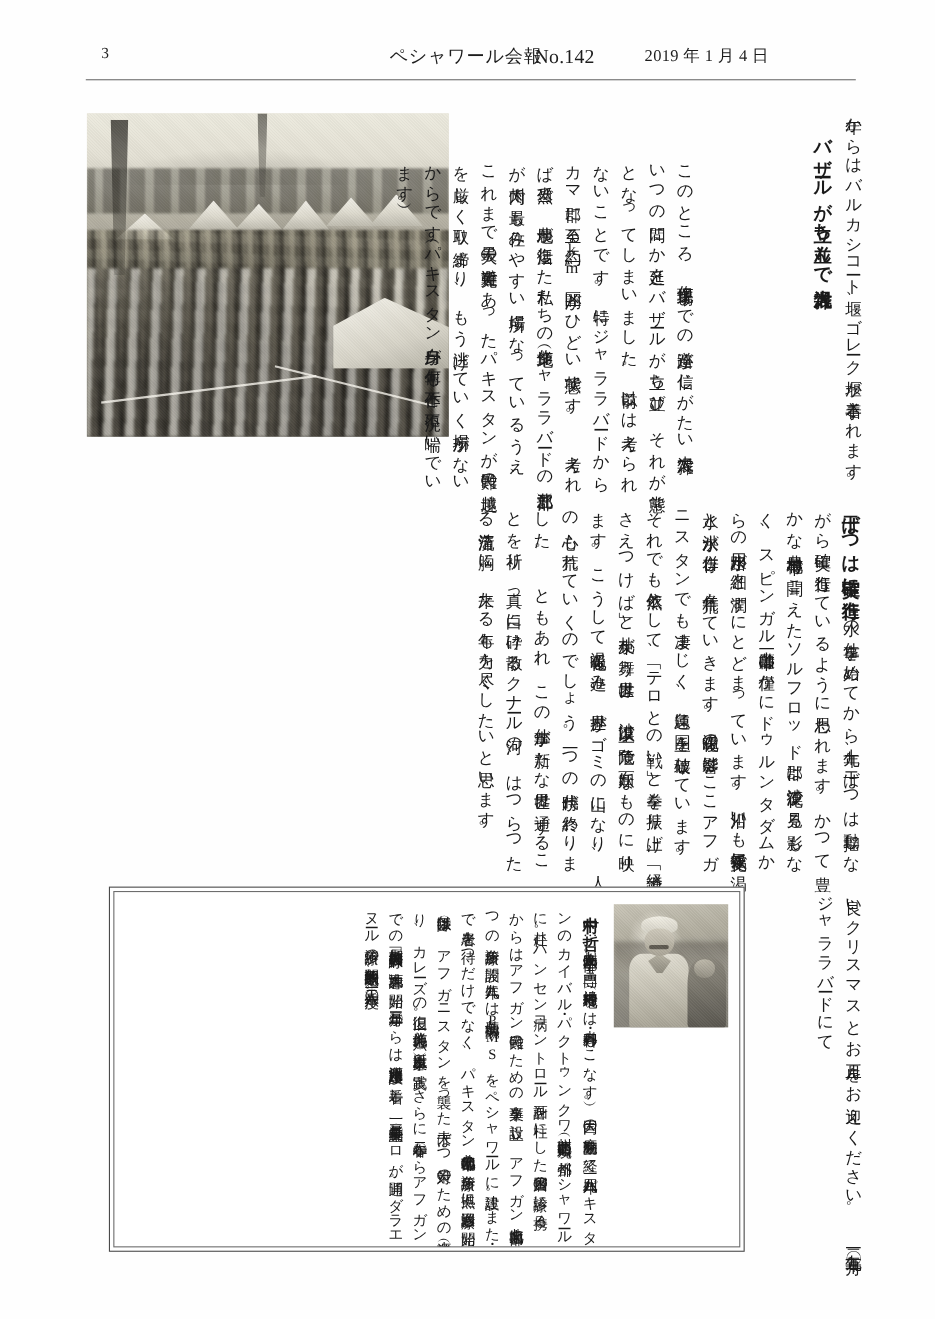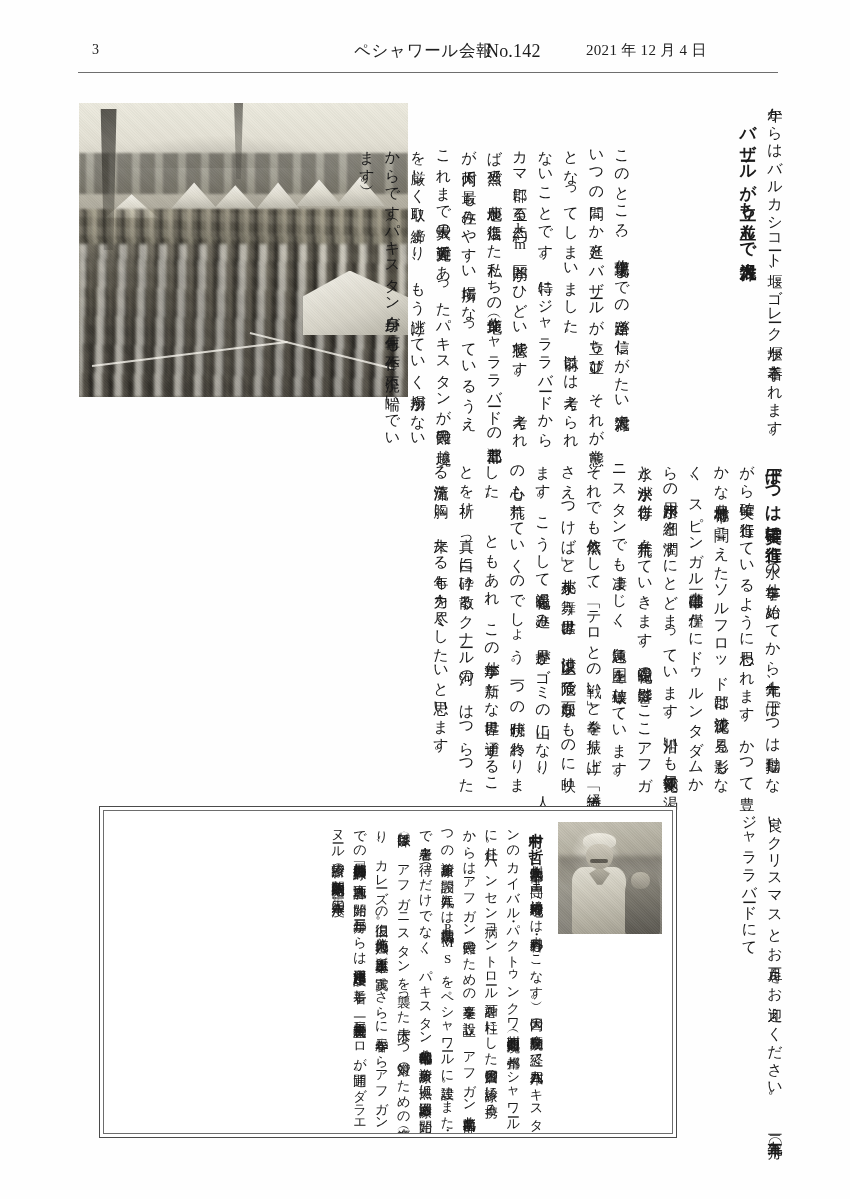--- a/index.html
+++ b/index.html
@@ -349,21 +349,21 @@
 </style>
 </head>
 <body>
 
 <div class="page">
 
   <div class="masthead">
     <span class="page-number">3</span>
     <span class="masthead-title">ペシャワール会報</span>
     <span class="masthead-issue">No.142</span>
-    <span class="masthead-date">2021 年 12 月 4 日</span>
+    <span class="masthead-date">2019 年 1 月 4 日</span>
   </div>
   <div class="rule"></div>
 
   <div class="photo-main">
     <div class="sky"></div>
     <div class="hills"></div>
     <div class="treeline"></div>
     <div class="tent t1"></div>
     <div class="tent t2"></div>
     <div class="tent t3"></div>

